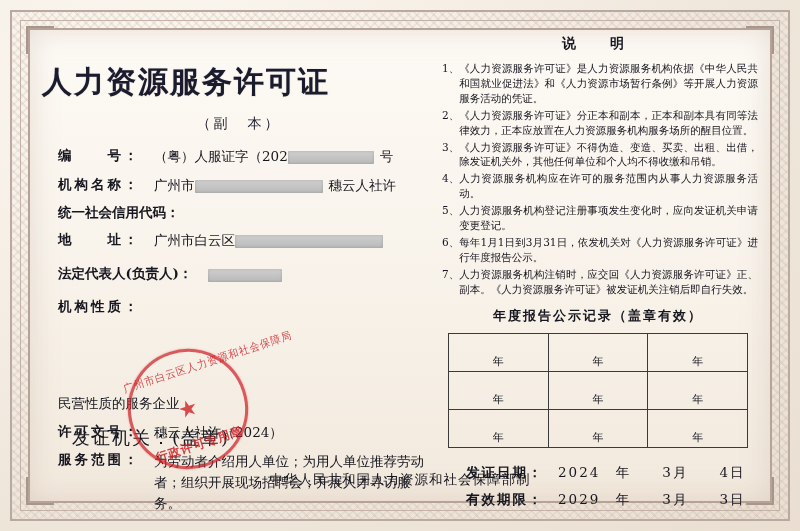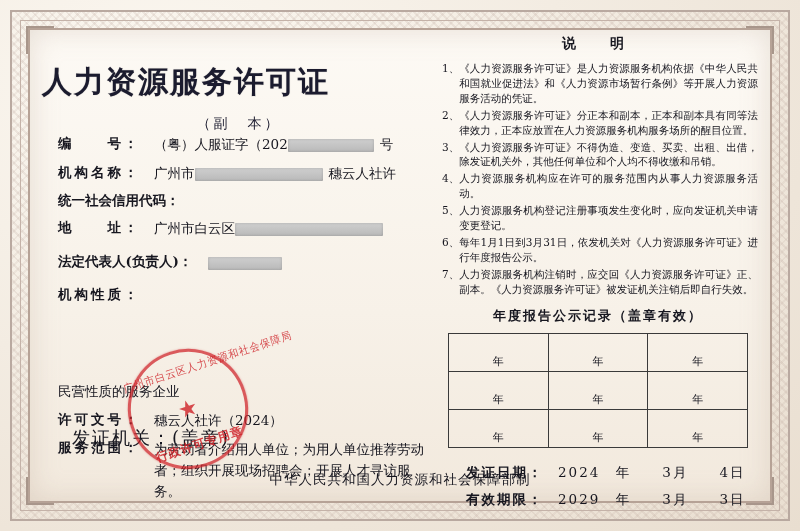--- a/index.html
+++ b/index.html
@@ -57,21 +57,21 @@
   }
   .doc-sub{
     text-align:center;
     font-family:"DejaVu Serif", serif;
     font-size:14px;
     color:#1b1b2e;
     margin-top:12px;
     letter-spacing:3px;
   }
 
-  .fields{margin-top:2px;padding-left:16px;}
+  .fields{margin-top:14px;padding-left:16px;}
   .row{
     display:flex;align-items:flex-start;
     margin-bottom:9px;
     font-family:"DejaVu Serif", serif;
     font-size:13.5px;
     color:#16161f;
   }
   .lbl{
     width:96px;flex:0 0 96px;
     letter-spacing:3px;

